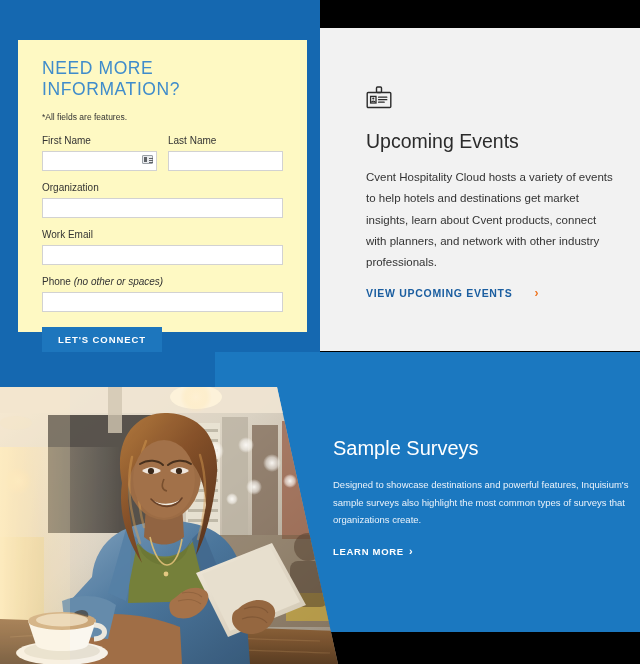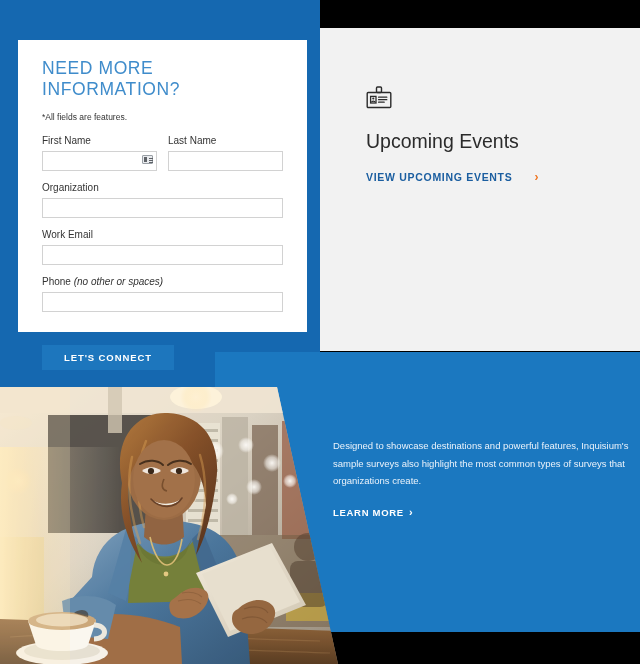--- a/index.html
+++ b/index.html
@@ -44,21 +44,21 @@
     left: 215px; top: 352px;
     width: 425px; height: 280px;
     background: #1b78c0;
   }
 
   
   .form-card {
     position: absolute;
     left: 18px; top: 40px;
     width: 289px; height: 292px;
-    background: #ffffff;
+    background: #fef9c3;
     padding: 18px 24px 0 24px;
   }
   .form-title {
     color: #3f8ccb;
     font-size: 17.5px;
     font-weight: 400;
     letter-spacing: 0.6px;
     margin-bottom: 12px;
   }
   .required-note {
@@ -114,29 +114,29 @@
   }
   .autofill-icon::after {
     content: "";
     position: absolute;
     left: 5.5px; top: 1.5px;
     width: 4px; height: 1px;
     background: #5f6368;
     box-shadow: 0 2px 0 #5f6368, 0 4px 0 #5f6368;
   }
   .connect-btn {
-    margin-top: 22px;
+    margin-top: 4px;
     background: #1d76bd;
     color: #ffffff;
     border: none;
     font-family: "Liberation Sans", sans-serif;
     font-size: 9.5px;
     font-weight: bold;
     letter-spacing: 0.9px;
-    padding: 7px 22px;
+    padding: 7px 16px;
     cursor: pointer;
   }
 
   
   .events {
     position: absolute;
     left: 366px; top: 86px;
     width: 248px;
   }
   .badge-icon { display: block; margin-bottom: 15px; }
@@ -263,20 +263,21 @@
       <svg width="26" height="25" viewBox="0 0 26 25" fill="none">
         <rect x="10.5" y="1" width="5" height="5.5" rx="1" stroke="#2b2b2b" stroke-width="1.4"></rect>
         <rect x="1.2" y="6.5" width="23.6" height="15" rx="1" stroke="#2b2b2b" stroke-width="1.4"></rect>
         <rect x="4.6" y="10.4" width="5.4" height="6.6" stroke="#2b2b2b" stroke-width="1.3"></rect>
         <circle cx="7.3" cy="12.5" r="1.1" fill="#2b2b2b"></circle>
         <path d="M5.5 16.2c0.4-1.5 3.2-1.5 3.6 0" stroke="#2b2b2b" stroke-width="1.1"></path>
         <path d="M12.6 11.2h8.2M12.6 13.7h8.2M12.6 16.2h5.6" stroke="#2b2b2b" stroke-width="1.3" stroke-linecap="round"></path>
       </svg>
     </span>
     <h2 class="events-title">Upcoming Events</h2>
+    <p class="events-body">Cvent Hospitality Cloud hosts a variety of events to help hotels and destinations get market insights, learn about Cvent products, connect with planners, and network with other industry professionals.</p>
     <a class="events-link" href="#">
       <span>VIEW UPCOMING EVENTS</span>
       <span class="chev-orange">›</span>
     </a>
   </div>
 
   <div class="photo">
     <svg width="340" height="277" viewBox="0 0 340 277">
       <defs>
         <linearGradient id="bgwall" x1="0" y1="0" x2="1" y2="1">
@@ -445,20 +446,21 @@
       <ellipse cx="62" cy="233" rx="26" ry="6.4" fill="#e8d6b8"></ellipse>
       <path d="M94 238 C108 238, 108 252, 94 252" stroke="#eceae2" stroke-width="5" fill="none"></path>
       <path d="M74 226 C82 220, 90 224, 88 230" fill="#3b3a38" opacity="0.75"></path>
 
       <rect x="0" y="0" width="340" height="277" fill="#f7d9a0" opacity="0.07"></rect>
       <rect x="0" y="0" width="70" height="277" fill="#ffeec4" opacity="0.22"></rect>
     </svg>
   </div>
 
   <div class="surveys">
+    <h2 class="surveys-title">Sample Surveys</h2>
     <p class="surveys-body">Designed to showcase destinations and powerful features, Inquisium's sample surveys also highlight the most common types of surveys that organizations create.</p>
     <a class="surveys-link" href="#">
       <span>LEARN MORE</span>
       <span class="chev-white">›</span>
     </a>
   </div>
 
 </div>
 
 </body></html>

